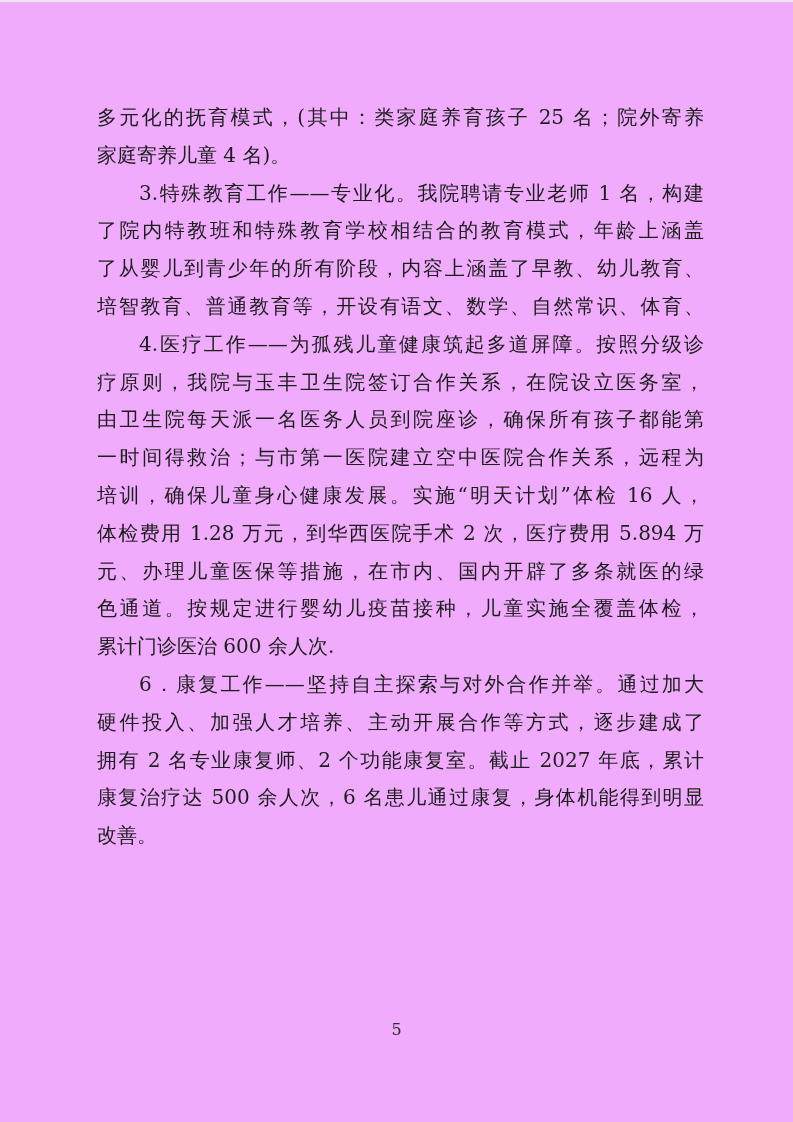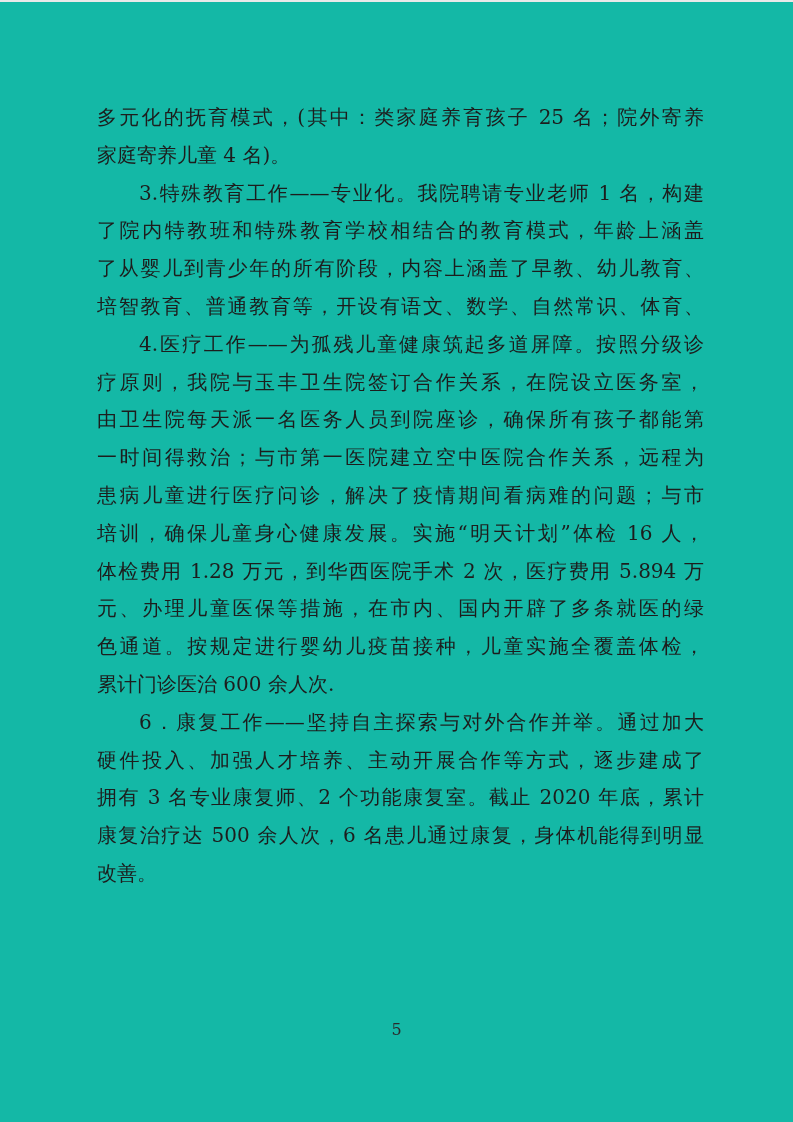--- a/index.html
+++ b/index.html
@@ -4,21 +4,21 @@
 <style>
   html, body {
     margin: 0;
     padding: 0;
     background: #ffffff;
   }
   .page {
     position: relative;
     width: 793px;
     height: 1122px;
-    background: #14b8a6;
+    background: #f0abfc;
     overflow: hidden;
     font-family: "DejaVu Serif", "Liberation Serif", serif;
   }
   .top-edge {
     position: absolute;
     top: 0; left: 0; right: 0;
     height: 2px;
     background: #e9e9e9;
   }
   .text-block {
@@ -65,26 +65,25 @@
       <div class="line">多元化的抚育模式，(其中：类家庭养育孩子 25 名；院外寄养</div>
       <div class="line para-end">家庭寄养儿童 4 名)。</div>
       <div class="line first-indent">3.特殊教育工作——专业化。我院聘请专业老师 1 名，构建</div>
       <div class="line">了院内特教班和特殊教育学校相结合的教育模式，年龄上涵盖</div>
       <div class="line">了从婴儿到青少年的所有阶段，内容上涵盖了早教、幼儿教育、</div>
       <div class="line">培智教育、普通教育等，开设有语文、数学、自然常识、体育、</div>
       <div class="line first-indent">4.医疗工作——为孤残儿童健康筑起多道屏障。按照分级诊</div>
       <div class="line">疗原则，我院与玉丰卫生院签订合作关系，在院设立医务室，</div>
       <div class="line">由卫生院每天派一名医务人员到院座诊，确保所有孩子都能第</div>
       <div class="line">一时间得救治；与市第一医院建立空中医院合作关系，远程为</div>
-      <div class="line">患病儿童进行医疗问诊，解决了疫情期间看病难的问题；与市</div>
       <div class="line">培训，确保儿童身心健康发展。实施“明天计划”体检 16 人，</div>
       <div class="line">体检费用 1.28 万元，到华西医院手术 2 次，医疗费用 5.894 万</div>
       <div class="line">元、办理儿童医保等措施，在市内、国内开辟了多条就医的绿</div>
       <div class="line">色通道。按规定进行婴幼儿疫苗接种，儿童实施全覆盖体检，</div>
       <div class="line para-end">累计门诊医治 600 余人次.</div>
       <div class="line first-indent">6．康复工作——坚持自主探索与对外合作并举。通过加大</div>
       <div class="line">硬件投入、加强人才培养、主动开展合作等方式，逐步建成了</div>
-      <div class="line">拥有 3 名专业康复师、2 个功能康复室。截止 2020 年底，累计</div>
+      <div class="line">拥有 2 名专业康复师、2 个功能康复室。截止 2027 年底，累计</div>
       <div class="line">康复治疗达 500 余人次，6 名患儿通过康复，身体机能得到明显</div>
       <div class="line para-end">改善。</div>
     </div>
   <div class="page-number">5</div>
 </div>
 
 </body></html>

